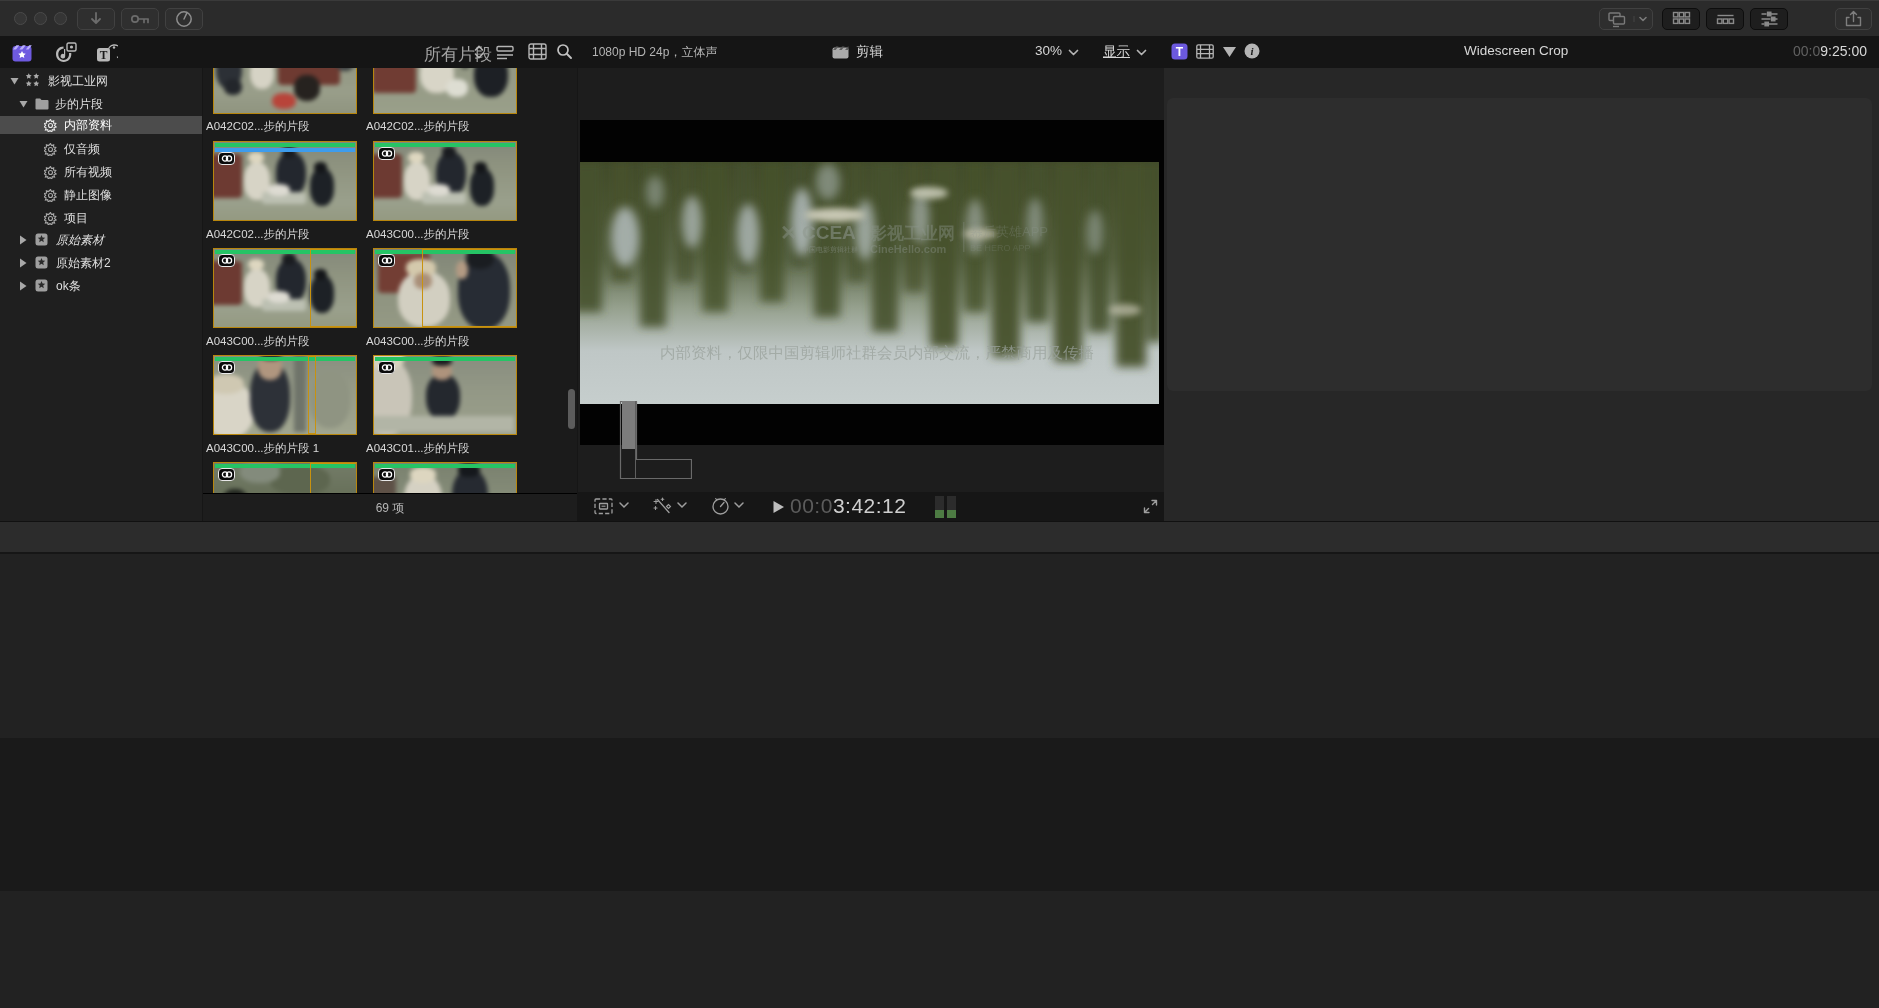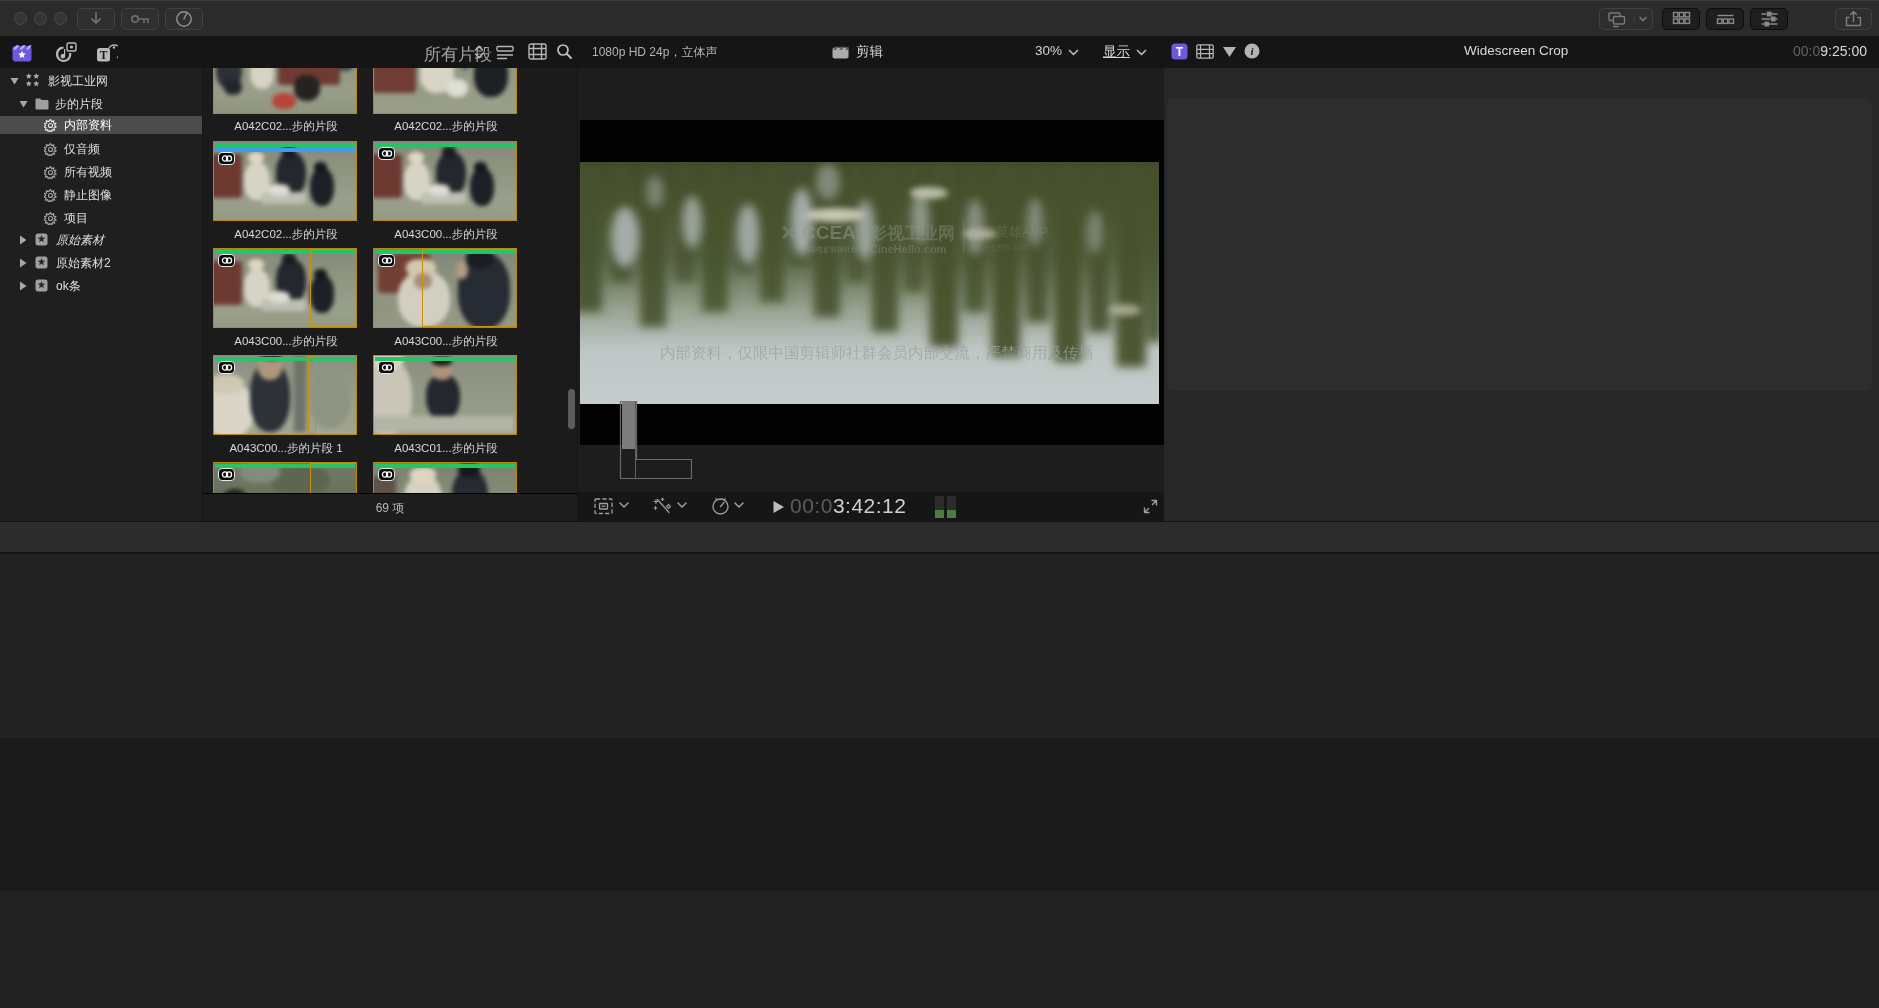--- a/index.html
+++ b/index.html
@@ -17,21 +17,21 @@
 
 
 #sidebar { position:absolute; left:0; top:68px; width:202px; height:453px; background:#1f1f1f; }
 .srow { position:absolute; left:0; width:202px; height:22px; font-size:12px; color:#dfdfdf; line-height:22px; white-space:nowrap; }
 .srow .ic { position:absolute; top:3px; }
 
 
 #browser { position:absolute; left:203px; top:68px; width:374px; height:425px; background:#1b1b1b; overflow:hidden; }
 #browser-bottom { position:absolute; left:203px; top:493px; width:374px; height:28px; background:#1d1d1d; border-top:1px solid #000; text-align:center; font-size:12px; color:#b5b5b5; line-height:28px; }
 .thumb { position:absolute; width:144px; height:80px; border:1px solid #b8860d; overflow:hidden; background:#888d7e; }
-.tlabel { position:absolute; width:160px; text-align:center; font-size:11.5px; color:#d8d8d8; }
+.tlabel { position:absolute; width:160px; text-align:left; font-size:11.5px; color:#d8d8d8; }
 .greenbar { position:absolute; left:1px; top:1px; right:1px; height:4px; background:#25c465; }
 .bluebar { position:absolute; left:1px; top:6px; right:1px; height:4px; background:#3d9ced; }
 .badge { position:absolute; left:4px; top:5px; width:17px; height:13px; background:#0a0a0a; border:1.5px solid #e8e8e8; border-radius:4px; }
 .badge svg { position:absolute; left:1.5px; top:1px; }
 .sc { position:absolute; left:-4px; top:-4px; right:-4px; bottom:-4px; filter:blur(2px); }
 .f { position:absolute; border-radius:45%; }
 .fr { position:absolute; }
 .osel { position:absolute; top:0; bottom:0; border:1px solid #c8920f; }
 
 

